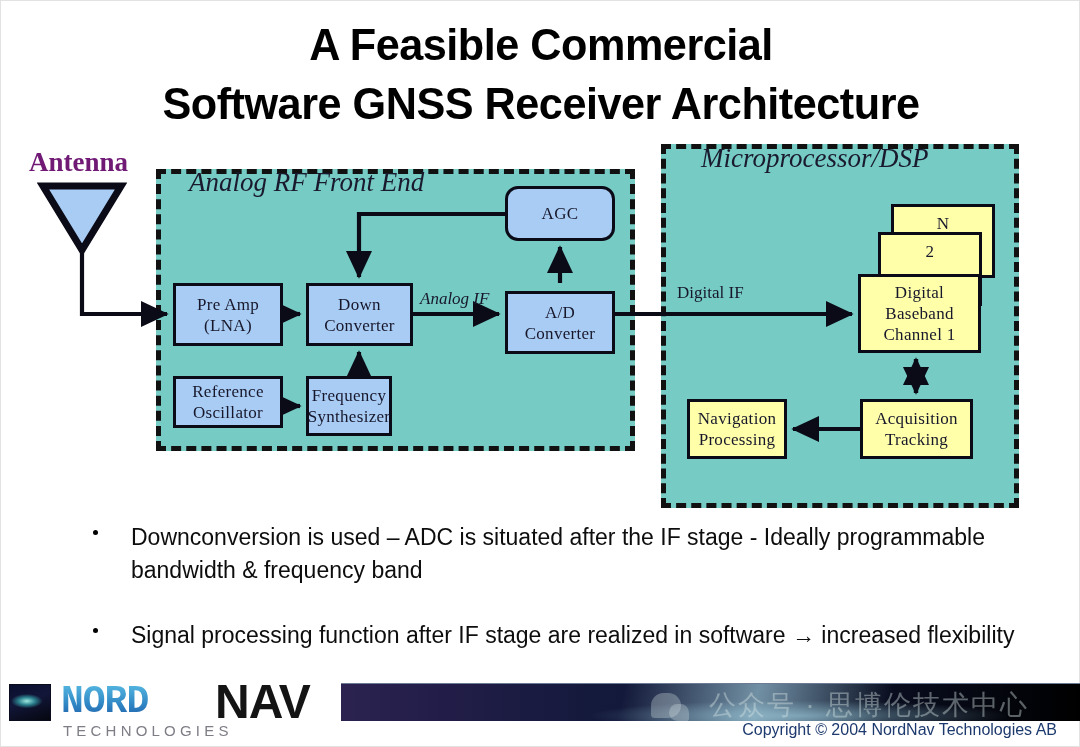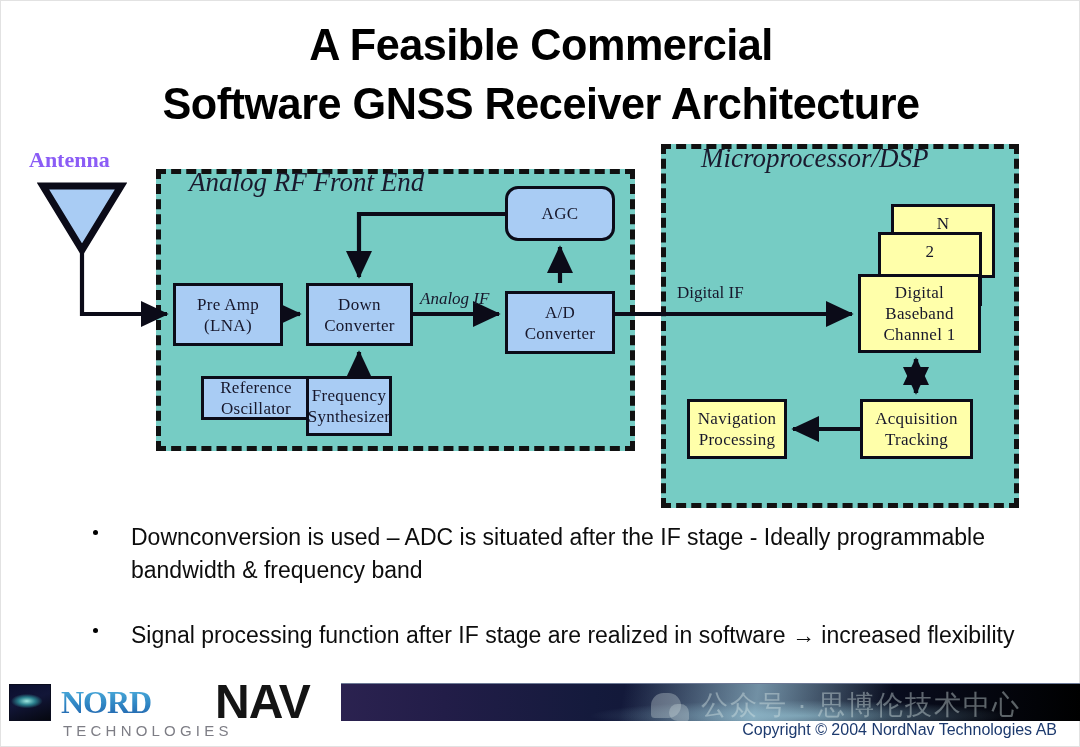--- a/index.html
+++ b/index.html
@@ -72,34 +72,34 @@
     color: #17172b;
     letter-spacing: .3px;
   }
   .blue { background: #a9ccf4; }
   .yellow { background: #ffffaa; }
 
   #blk-preamp   { left: 172px; top: 152px; width: 110px; height: 63px; }
   #blk-down     { left: 305px; top: 152px; width: 107px; height: 63px; }
   #blk-ad       { left: 504px; top: 152px; width: 110px; height: 63px; margin-top: 8px; }
   #blk-agc      { left: 504px; top: 55px; width: 110px; height: 55px; border-radius: 13px; }
-  #blk-refosc   { left: 172px; top: 245px; width: 110px; height: 44px; margin-left: 28px; }
+  #blk-refosc   { left: 172px; top: 245px; width: 110px; height: 52px; }
   #blk-freqsyn  { left: 305px; top: 245px; width: 86px; height: 60px; }
 
   #blk-chN      { left: 890px; top: 73px; width: 104px; height: 74px; justify-content: flex-start; padding-top: 6px; }
   #blk-ch2      { left: 877px; top: 101px; width: 104px; height: 74px; justify-content: flex-start; padding-top: 6px; }
   #blk-ch1      { left: 857px; top: 143px; width: 123px; height: 79px; }
   #blk-nav      { left: 686px; top: 268px; width: 100px; height: 60px; }
   #blk-acq      { left: 859px; top: 268px; width: 113px; height: 60px; }
 
   
   #antenna-label {
     position: absolute; left: 28px; top: 16px;
     font-family: "Liberation Serif", serif;
-    font-weight: bold; font-size: 22px; color: #8b5cf6;
+    font-weight: bold; font-size: 27px; color: #701a75;
   }
   #antenna-tri {
     position: absolute; left: 36px; top: 49px;
     width: 90px; height: 75px;
   }
 
   
   #wires { position: absolute; left: 0; top: 0; width: 1080px; height: 375px; }
 
   
@@ -137,22 +137,22 @@
 
   #logo-thumb {
     position: absolute; left: 8px; top: 10px; width: 42px; height: 37px;
     background:
       radial-gradient(ellipse 22px 10px at 42% 46%, #9fe8e0 0%, #2a7f8c 38%, rgba(10,14,40,0) 72%),
       linear-gradient(160deg, #0b0f2e 0%, #121638 45%, #05070f 100%);
     border: 1px solid #0a0c1e;
   }
   #logo-nord {
     position: absolute; left: 60px; top: 5px;
-    font-family: Liberation Serif, serif;
-    font-weight: bold; font-size: 32px; line-height: 46px;
+    font-family: Liberation Mono, monospace;
+    font-weight: bold; font-size: 38px; line-height: 46px;
     letter-spacing: -1px;
     background: linear-gradient(180deg, #5ec3e8 0%, #2f86c4 55%, #1b4f9e 100%);
     -webkit-background-clip: text; background-clip: text;
     -webkit-text-fill-color: transparent; color: transparent; text-align: center;
   }
   #logo-nav {
     position: absolute; left: 214px; top: 4px;
     font-family: "Liberation Sans", sans-serif;
     font-weight: bold; font-size: 48px; line-height: 48px;
     letter-spacing: -1px;
@@ -167,21 +167,21 @@
   #logo-bar {
     position: absolute; left: 340px; top: 9px; right: 0; height: 38px;
     background:
       linear-gradient(100deg, rgba(255,255,255,0) 38%, rgba(175,220,235,.62) 56%, rgba(255,255,255,0) 74%),
       radial-gradient(ellipse 300px 22px at 62% 86%, rgba(160,215,230,.55) 0%, rgba(20,30,60,0) 70%),
       linear-gradient(90deg, #2b2250 0%, #221d48 14%, #141a3c 34%, #0d1430 58%, #070a18 80%, #000000 100%);
     border-top: 1px solid #6d7a96;
   }
   #watermark {
     position: absolute; left: 650px; top: 686px;
-    display: flex; align-items: center; gap: 20px;
+    display: flex; align-items: center; gap: 28px;
     font-family: "Liberation Sans", sans-serif;
     font-size: 27px; letter-spacing: 2px;
     color: rgba(215,228,228,0.42);
     pointer-events: none;
   }
   #wm-icon {
     width: 30px; height: 25px;
     background: rgba(205,218,220,0.34);
     border-radius: 13px 13px 13px 4px;
     position: relative;

